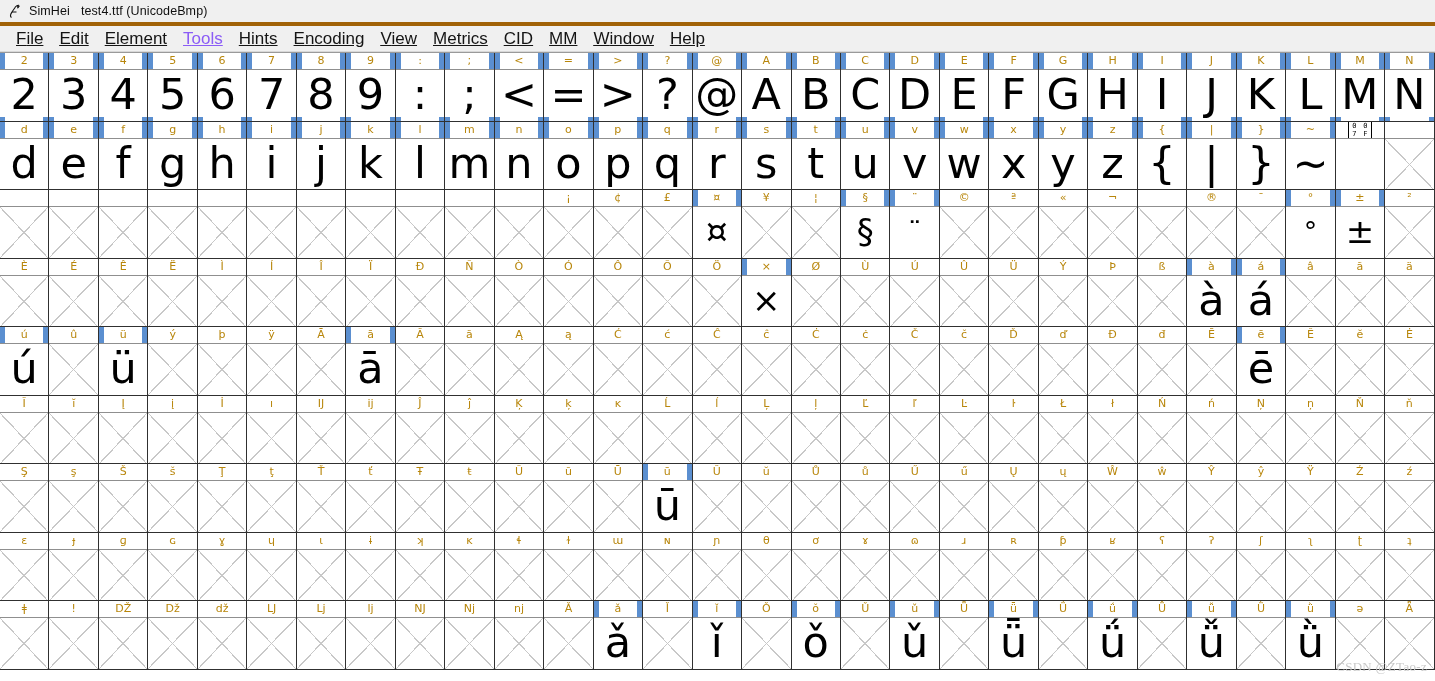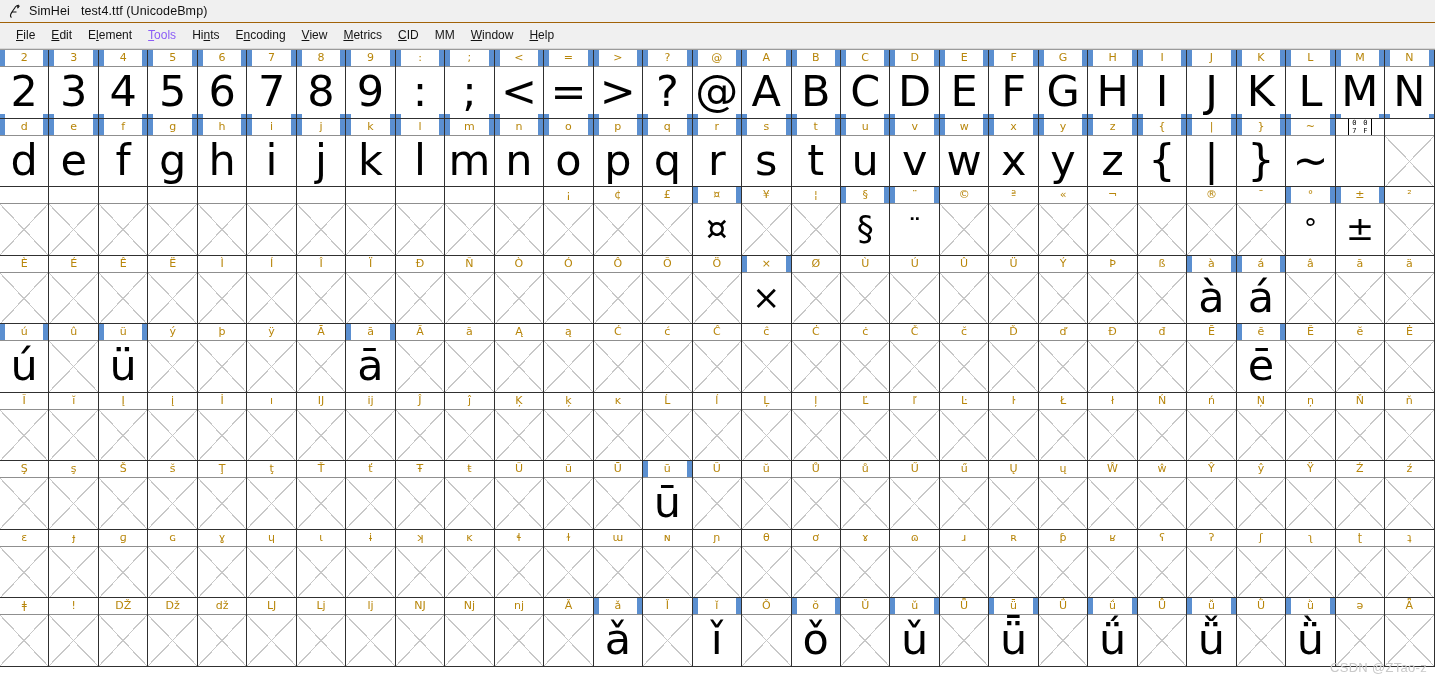--- a/index.html
+++ b/index.html
@@ -18,21 +18,21 @@
   }
 
   
   .titlebar {
     height: 22px;
     min-height: 22px;
     background: #f0f0f0;
     display: flex;
     align-items: center;
     padding-left: 6px;
-    border-bottom: 1px solid #a16207;
+    border-bottom: 4px solid #a16207;
     font-size: 12px;
     color: #000;
   }
   .titlebar .app-icon {
     width: 16px; height: 16px;
     margin-right: 7px;
     display: inline-flex;
     align-items: center;
     justify-content: center;
   }
@@ -49,26 +49,27 @@
   .menubar {
     height: 25px;
     min-height: 25px;
     background: #f0f0f0;
     display: flex;
     align-items: center;
     padding-left: 8px;
     border-bottom: 1px solid #d8d8d8;
   }
   .menuitem {
-    font-size: 12px;
+    font-size: 17px;
     color: #141414;
     padding: 2px 8px 3px 8px;
     white-space: nowrap;
     cursor: default;
     line-height: 15px;
+    text-decoration: underline;
   }
   .menuitem.disabled { color: #8b5cf6; }
   .menuitem .mnem { text-decoration: underline; }
 
   
   .gridwrap {
     flex: 1 1 auto;
     position: relative;
     overflow: hidden;
     background: #ffffff;
@@ -166,21 +167,21 @@
     color: #000;
     font-family: "DejaVu Sans Mono", monospace;
   }
 
   .watermark {
     position: absolute;
     right: 8px;
     bottom: 6px;
     font-size: 13px;
     color: #c9c9c9;
-    font-family: Liberation Sans, sans-serif;
+    font-family: Liberation Serif, serif;
     pointer-events: none;
     letter-spacing: .3px;
   }
 </style>
 </head>
 <body>
 
 <div id="app">
 
   <div class="titlebar">

